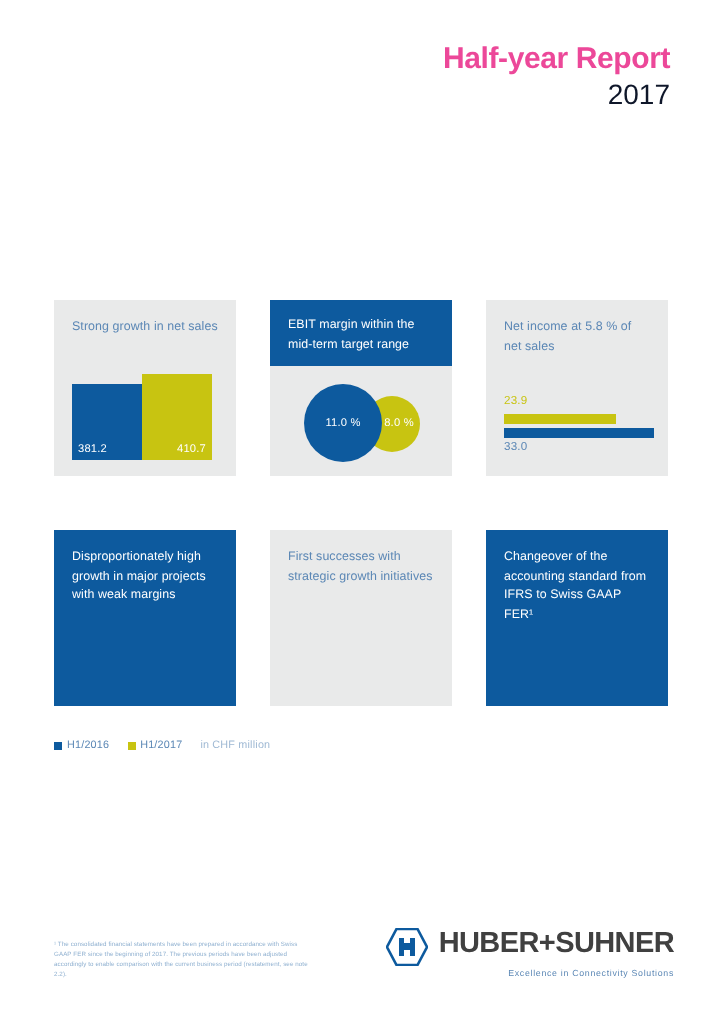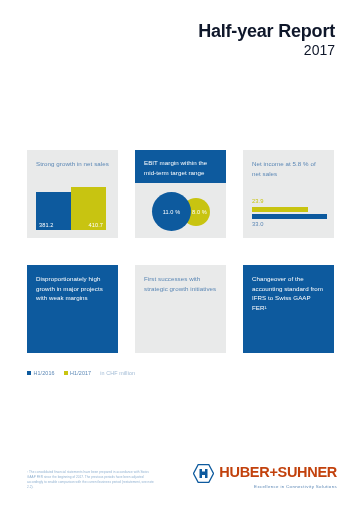--- a/index.html
+++ b/index.html
@@ -21,23 +21,23 @@
   }
 
   
   .header {
     position: absolute;
     top: 22px;
     right: 27px;
     text-align: right;
   }
   .header-title {
-    font-size: 18px;
+    font-size: 15px;
     font-weight: bold;
-    color: #0f172a;
+    color: #ec4899;
     letter-spacing: -0.2px;
     line-height: 1.05;
   }
   .header-year {
     font-size: 14px;
     font-weight: normal;
     color: #0f172a;
     line-height: 1.15;
     margin-top: 1px;
   }
@@ -198,21 +198,21 @@
     position: absolute;
     right: 25px;
     top: 463px;
     display: flex;
     align-items: flex-start;
   }
   .logo-mark { margin-right: 5px; margin-top: 1px; }
   .logo-text {
     font-size: 14.5px;
     font-weight: bold;
-    color: #c2410c;
+    color: #404040;
     letter-spacing: -0.3px;
     line-height: 1;
     text-align: right;
   }
   .logo-tag {
     font-size: 4.4px;
     color: #5b87b5;
     letter-spacing: 0.35px;
     margin-top: 3px;
     text-align: right;

